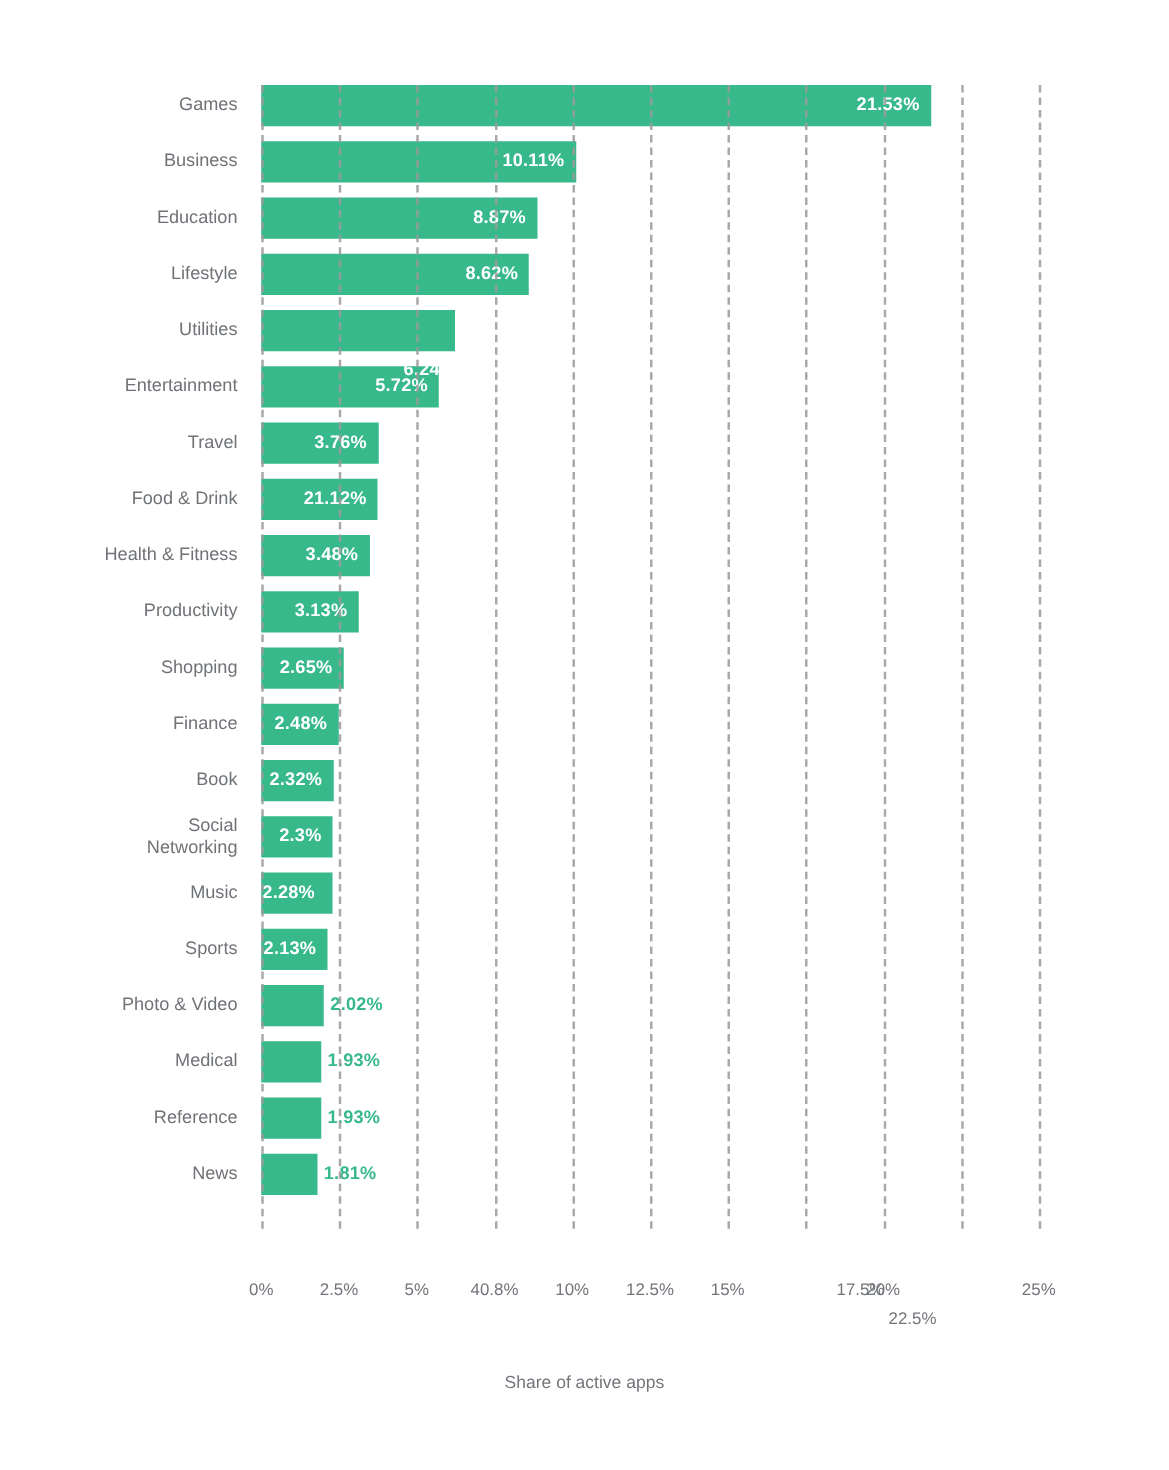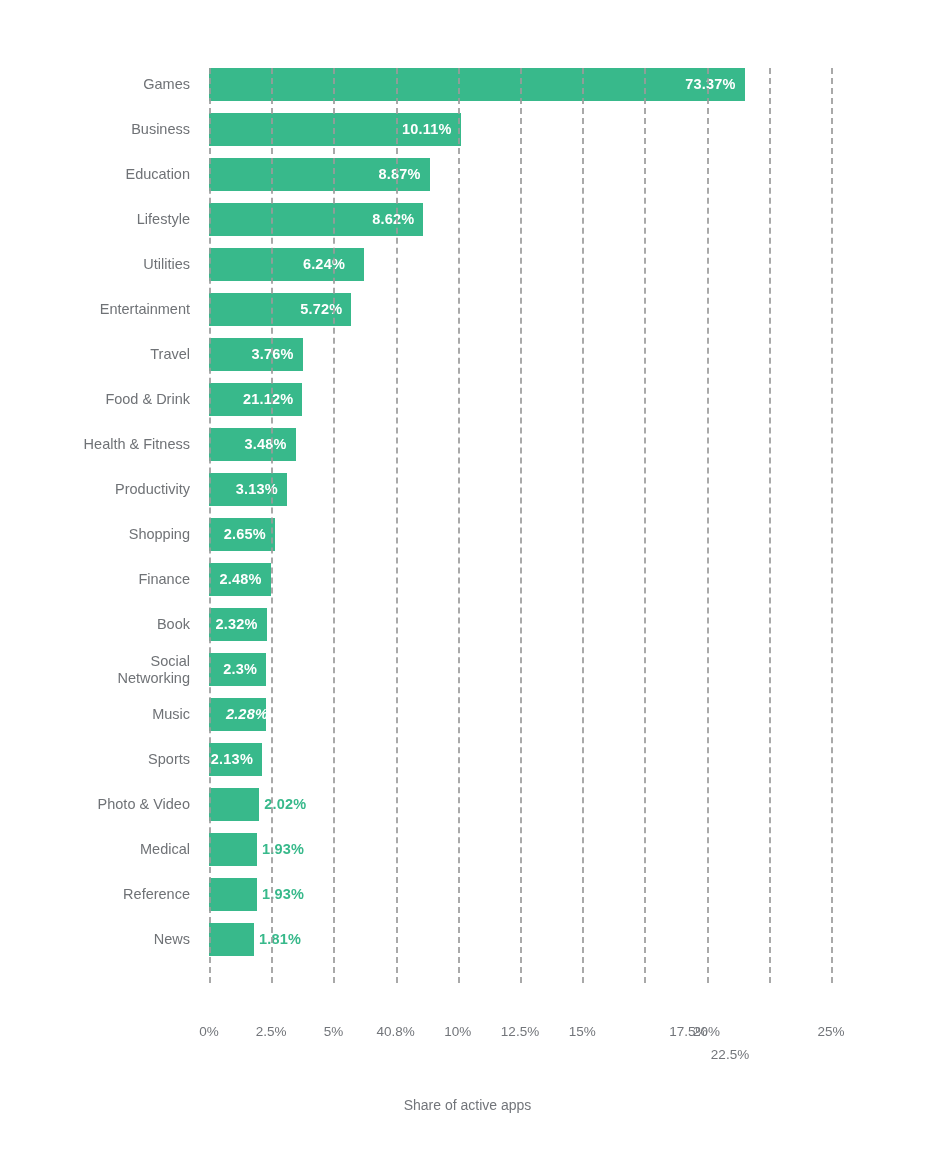--- a/index.html
+++ b/index.html
@@ -137,41 +137,41 @@
         <div class="gridline" style="left: 373.2px;"></div>
         <div class="gridline" style="left: 435.4px;"></div>
         <div class="gridline" style="left: 497.6px;"></div>
         <div class="gridline" style="left: 559.8px;"></div>
         <div class="gridline" style="left: 622px;"></div>
       </div>
     <div class="rows">
         <div class="row">
           <div class="cat-label">Games</div>
           <div class="bar" style="width: 535.666px; background: rgb(56, 185, 139);"></div>
-          <div class="bar-label inside" style="left: 526.666px; transform: translateX(-100%);">73.37%</div>
+          <div class="bar-label inside" style="left: 526.666px; transform: translateX(-100%);">21.53%</div>
         </div>
         <div class="row">
           <div class="cat-label">Business</div>
           <div class="bar" style="width: 251.537px; background: rgb(56, 185, 139);"></div>
           <div class="bar-label inside" style="left: 242.537px; transform: translateX(-100%);">10.11%</div>
         </div>
         <div class="row">
           <div class="cat-label">Education</div>
           <div class="bar" style="width: 220.686px; background: rgb(56, 185, 139);"></div>
           <div class="bar-label inside" style="left: 211.686px; transform: translateX(-100%);">8.87%</div>
         </div>
         <div class="row">
           <div class="cat-label">Lifestyle</div>
           <div class="bar" style="width: 214.466px; background: rgb(56, 185, 139);"></div>
           <div class="bar-label inside" style="left: 205.466px; transform: translateX(-100%);">8.62%</div>
         </div>
         <div class="row">
           <div class="cat-label">Utilities</div>
           <div class="bar" style="width: 155.251px; background: rgb(56, 185, 139);"></div>
-          <div class="bar-label inside" style="left: 136px; transform: translateX(-100%);">6.24%</div>
+          <div class="bar-label inside" style="left: 156px; transform: translateX(-100%); margin-top: 32px;">6.24%</div>
         </div>
         <div class="row">
           <div class="cat-label">Entertainment</div>
           <div class="bar" style="width: 142.314px; background: rgb(56, 185, 139);"></div>
           <div class="bar-label inside" style="left: 133.314px; transform: translateX(-100%);">5.72%</div>
         </div>
         <div class="row">
           <div class="cat-label">Travel</div>
           <div class="bar" style="width: 93.5488px; background: rgb(56, 185, 139);"></div>
           <div class="bar-label inside" style="left: 84.5488px; transform: translateX(-100%);">3.76%</div>
@@ -208,21 +208,21 @@
         </div>
         <div class="row">
           <div class="cat-label">Social
 Networking</div>
           <div class="bar" style="width: 57.224px; background: rgb(56, 185, 139);"></div>
           <div class="bar-label inside" style="left: 48.224px; transform: translateX(-100%);">2.3%</div>
         </div>
         <div class="row">
           <div class="cat-label">Music</div>
           <div class="bar" style="width: 56.7264px; background: rgb(56, 185, 139);"></div>
-          <div class="bar-label inside" style="left: 59px; transform: translateX(-100%); font-style: italic;">2.28%</div>
+          <div class="bar-label inside" style="left: 43px; transform: translateX(-100%);">2.28%</div>
         </div>
         <div class="row">
           <div class="cat-label">Sports</div>
           <div class="bar" style="width: 52.9944px; background: rgb(56, 185, 139);"></div>
           <div class="bar-label inside" style="left: 43.9944px; transform: translateX(-100%);">2.13%</div>
         </div>
         <div class="row">
           <div class="cat-label">Photo &amp; Video</div>
           <div class="bar" style="width: 50.2576px; background: rgb(56, 185, 139);"></div>
           <div class="bar-label outside" style="left: 55.2576px;">2.02%</div>

